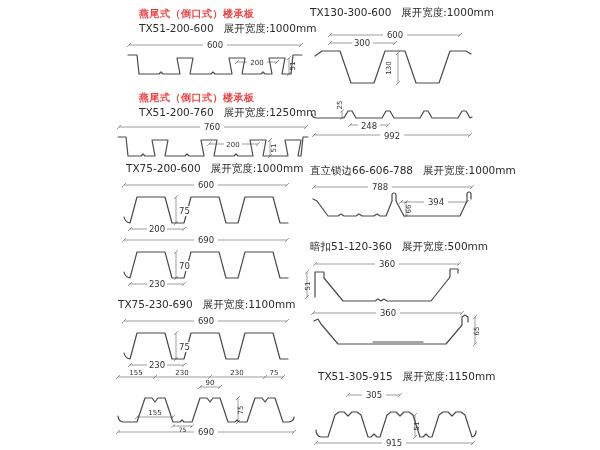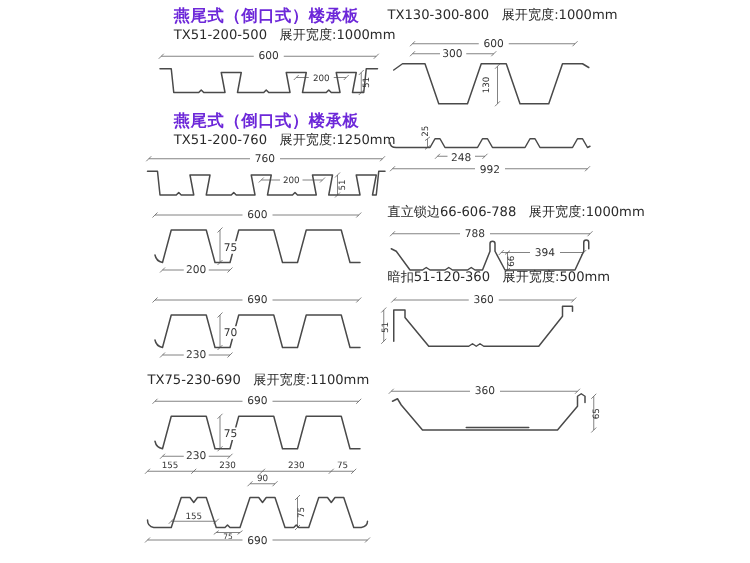--- a/index.html
+++ b/index.html
@@ -1,39 +1,39 @@
 <!DOCTYPE html>
 <html><head>
 <meta charset="utf-8">
 <style>
   *{margin:0;padding:0;box-sizing:border-box}
   html,body{background:#fff}
   .canvas{position:relative;width:600px;height:450px;background:#fff;overflow:hidden;
           font-family:"DejaVu Sans","Liberation Sans",sans-serif;color:#2a2a2a}
   .sec{position:absolute}
-  .heading{font-size:13px;font-weight:bold;color:#6d28d9;letter-spacing:.5px;line-height:15px;white-space:nowrap}
+  .heading{font-size:10px;font-weight:bold;color:#ef4444;letter-spacing:.5px;line-height:15px;white-space:nowrap}
   .mrow{font-size:10.5px;color:#2a2a2a;line-height:13px;white-space:nowrap}
   .mrow .wl{margin-left:10px}
   svg{display:block}
   .p{fill:none;stroke:#4a4a4a;stroke-width:1.2;stroke-linejoin:round;stroke-linecap:round}
   .d{fill:none;stroke:#5a5a5a;stroke-width:.6}
   .t{font-family:"DejaVu Sans",sans-serif;font-size:8.5px;fill:#333}
   .ts{font-family:"DejaVu Sans",sans-serif;font-size:7px;fill:#333}
   .tt{font-family:"DejaVu Sans",sans-serif;font-size:6px;fill:#333}
   .w{fill:#fff}
 </style>
 </head>
 <body>
 
 <div class="canvas">
 
   <div class="sec" style="left:125px;top:6px;width:180px">
     <div class="heading" style="margin-left:14px">燕尾式（倒口式）楼承板</div>
     <div class="mrow" style="margin-left:14px;margin-top:1px">
-      <span>TX51-200-500</span><span class="wl">展开宽度:1000mm</span>
+      <span>TX51-200-600</span><span class="wl">展开宽度:1000mm</span>
     </div>
     <svg width="180" height="48" viewBox="0 0 180 48" style="margin-top:3px">
       <path class="d" d="M4,7 H176 M2,9 L6,5 M174,9 L178,5 M112,24 H152 M110,26 L114,22 M150,26 L154,22 M164,20 V36 M162,22 L166,18 M162,38 L166,34"></path>
       <path class="p" d="M3,17 L12,17 L14,36 L34,36 l2,-2 l2,2 L55,36 L52,20 L68,20 L65,36 L86,36 l2,-2 l2,2 L107,36 L104,20 L120,20 L117,36 L136,36 l2,-2 l2,2 L147,36 L144,20 L160,20 L157,36 L166,36 L168,17 L177,17"></path>
       <rect class="w" x="78" y="2.5" width="24" height="9"></rect>
       <text class="t" x="90" y="9.5" text-anchor="middle">600</text>
       <rect class="w" x="122" y="19.5" width="20" height="9"></rect>
       <text class="ts" x="132" y="26.5" text-anchor="middle">200</text>
       <text class="ts" x="170" y="28" text-anchor="middle" transform="rotate(-90 170 28)">51</text>
     </svg>
@@ -49,20 +49,23 @@
       <path class="p" d="M3,17 L11,17 L13,36 L26,36 l2,-2 l2,2 L40,36 L37,20 L53,20 L50,36 L70,36 l2,-2 l2,2 L89,36 L86,20 L102,20 L99,36 L119,36 l2,-2 l2,2 L138,36 L135,20 L151,20 L148,36 L173,36 L170,20 L186,20 L183,36 L186,36 L188,17 L193,17"></path>
       <rect class="w" x="85" y="2.5" width="24" height="9"></rect>
       <text class="t" x="97" y="9.5" text-anchor="middle">760</text>
       <rect class="w" x="109" y="19.5" width="18" height="9"></rect>
       <text class="ts" x="118" y="26.5" text-anchor="middle">200</text>
       <text class="ts" x="161" y="28" text-anchor="middle" transform="rotate(-90 161 28)">51</text>
     </svg>
   </div>
 
   <div class="sec" style="left:118px;top:162px;width:175px">
+    <div class="mrow" style="margin-left:8px">
+      <span>TX75-200-600</span><span class="wl">展开宽度:1000mm</span>
+    </div>
     <svg width="175" height="58" viewBox="0 0 175 58" style="margin-top:2px">
       <path class="d" d="M6,8 H169 M4,10 L8,6 M167,10 L171,6 M58,20 V46 M56,22 L60,18 M56,48 L60,44 M12,52 H66 M10,54 L14,50 M64,54 L68,50"></path>
       <path class="p" d="M6,40 Q7,45 12,46 L19,20 L47,20 L54,46 L66,46 L73,20 L101,20 L108,46 L120,46 L127,20 L155,20 L162,46 L170,46"></path>
       <rect class="w" x="76" y="3.5" width="24" height="9"></rect>
       <text class="t" x="88" y="10.5" text-anchor="middle">600</text>
       <rect class="w" x="59" y="29" width="15" height="10"></rect>
       <text class="t" x="66.5" y="36.5" text-anchor="middle">75</text>
       <rect class="w" x="29" y="47.5" width="20" height="9"></rect>
       <text class="t" x="39" y="54.5" text-anchor="middle">200</text>
     </svg>
@@ -109,21 +112,21 @@
       <text class="ts" x="47" y="47" text-anchor="middle">155</text>
       <text class="tt" x="74.5" y="63.5" text-anchor="middle">75</text>
       <text class="ts" x="135" y="42" text-anchor="middle" transform="rotate(-90 135 42)">75</text>
       <rect class="w" x="86" y="59.5" width="24" height="8.5"></rect>
       <text class="t" x="98" y="67" text-anchor="middle">690</text>
     </svg>
   </div>
 
   <div class="sec" style="left:308px;top:6px;width:175px">
     <div class="mrow" style="margin-left:2px">
-      <span>TX130-300-800</span><span class="wl">展开宽度:1000mm</span>
+      <span>TX130-300-600</span><span class="wl">展开宽度:1000mm</span>
     </div>
     <svg width="165" height="64" viewBox="0 0 165 64" style="margin-top:8px">
       <path class="d" d="M22,8 H152 M20,10 L24,6 M150,10 L154,6 M22,16 H87 M20,18 L24,14 M85,18 L89,14 M90,26 V56 M88,28 L92,24 M88,58 L92,54"></path>
       <path class="p" d="M7,29 L14,24 L32,24 L43,56 L66,56 L77,24 L97,24 L108,56 L131,56 L142,24 L158,24 L163,27"></path>
       <rect class="w" x="75" y="3.5" width="24" height="9"></rect>
       <text class="t" x="87" y="10.5" text-anchor="middle">600</text>
       <rect class="w" x="44" y="11.5" width="21" height="9"></rect>
       <text class="t" x="54" y="18.5" text-anchor="middle">300</text>
       <text class="ts" x="83" y="41" text-anchor="middle" transform="rotate(-90 83 41)">130</text>
     </svg>
@@ -149,21 +152,21 @@
       <path class="d" d="M6,7 H164 M4,9 L8,5 M162,9 L166,5 M93,22 H159 M91,24 L95,20 M157,24 L161,20 M98,22 V36 M96,23.5 L100,20.5 M96,37.5 L100,34.5"></path>
       <path class="p" d="M5,19 L9,21 L20,36 L30,36 l3,-2 l3,2 L48,36 l3,-2 l3,2 L66,36 l3,-2 l3,2 L78,36 L84,21 L84,15 A2,2 0 0 1 88,15 L88,21 L96,36 L152,36 L159,21 L159,14 A2,2 0 0 1 163,14 L163,19"></path>
       <rect class="w" x="60" y="2.5" width="24" height="8.5"></rect>
       <text class="t" x="72" y="9.5" text-anchor="middle">788</text>
       <rect class="w" x="116" y="17.5" width="24" height="8.5"></rect>
       <text class="t" x="128" y="24.5" text-anchor="middle">394</text>
       <text class="ts" x="103" y="29" text-anchor="middle" transform="rotate(-90 103 29)">66</text>
     </svg>
   </div>
 
-  <div class="sec" style="left:303px;top:216px;width:180px">
+  <div class="sec" style="left:303px;top:240px;width:180px">
     <div class="mrow" style="margin-left:7px">
       <span>暗扣51-120-360</span><span class="wl">展开宽度:500mm</span>
     </div>
     <svg width="170" height="52" viewBox="0 0 170 52" style="margin-top:2px">
       <path class="d" d="M12,9 H156 M10,11 L14,7 M154,11 L158,7 M4,17 V42 M2,19 L6,15 M2,44 L6,40"></path>
       <path class="p" d="M12,42 L12,17 L21,17 L21,23 L40,46 L72,46 l3,-2 l3,2 l3,-2 l3,2 L128,46 L147,22 L147,14 L155,14 L155,18"></path>
       <rect class="w" x="72" y="4.5" width="24" height="8.5"></rect>
       <text class="t" x="84" y="11.5" text-anchor="middle">360</text>
       <text class="ts" x="7" y="31" text-anchor="middle" transform="rotate(-90 7 31)">51</text>
     </svg>
@@ -173,14 +176,28 @@
     <svg width="182" height="46" viewBox="0 0 182 46" style="margin-top:4px">
       <path class="d" d="M8,9 H157 M6,11 L10,7 M155,11 L159,7 M170,13 V40 M168,15 L172,11 M168,42 L172,38"></path>
       <path class="p" d="M9,17 L13,15 L16,20 L33,40 L141,40 L157,21 L157,13 L160,11 L163,13 L163,18"></path>
       <path class="p" d="M68,38 L118,38"></path>
       <rect class="w" x="71" y="4.5" width="24" height="8.5"></rect>
       <text class="t" x="83" y="11.5" text-anchor="middle">360</text>
       <text class="ts" x="174" y="27" text-anchor="middle" transform="rotate(-90 174 27)">65</text>
     </svg>
   </div>
 
+  <div class="sec" style="left:308px;top:370px;width:180px">
+    <div class="mrow" style="margin-left:10px">
+      <span>TX51-305-915</span><span class="wl">展开宽度:1150mm</span>
+    </div>
+    <svg width="170" height="62" viewBox="0 0 170 62" style="margin-top:2px">
+      <path class="d" d="M40,10 H92 M38,12 L42,8 M90,12 L94,8 M107,30 V52 M105,32 L109,28 M105,54 L109,50 M8,58 H165 M6,60 L10,56 M163,60 L167,56"></path>
+      <path class="p" d="M8,45 Q8,51 13,52 L20,52 L27,30 L31,27 L36,27 L40,31 L44,27 L49,27 L53,30 L60,52 L63,52 l3,-3 l3,3 L72,52 L79,30 L83,27 L88,27 L92,31 L96,27 L101,27 L105,30 L112,52 L115,52 l3,-3 l3,3 L124,52 L131,30 L135,27 L140,27 L144,31 L148,27 L153,27 L157,30 L164,52 Q168,51 168,46"></path>
+      <rect class="w" x="54" y="5.5" width="24" height="8.5"></rect>
+      <text class="t" x="66" y="12.5" text-anchor="middle">305</text>
+      <text class="ts" x="111" y="41" text-anchor="middle" transform="rotate(-90 111 41)">51</text>
+      <rect class="w" x="74" y="53.5" width="24" height="8.5"></rect>
+      <text class="t" x="86" y="61" text-anchor="middle">915</text>
+    </svg>
+  </div>
 
 </div>
 
 </body></html>

